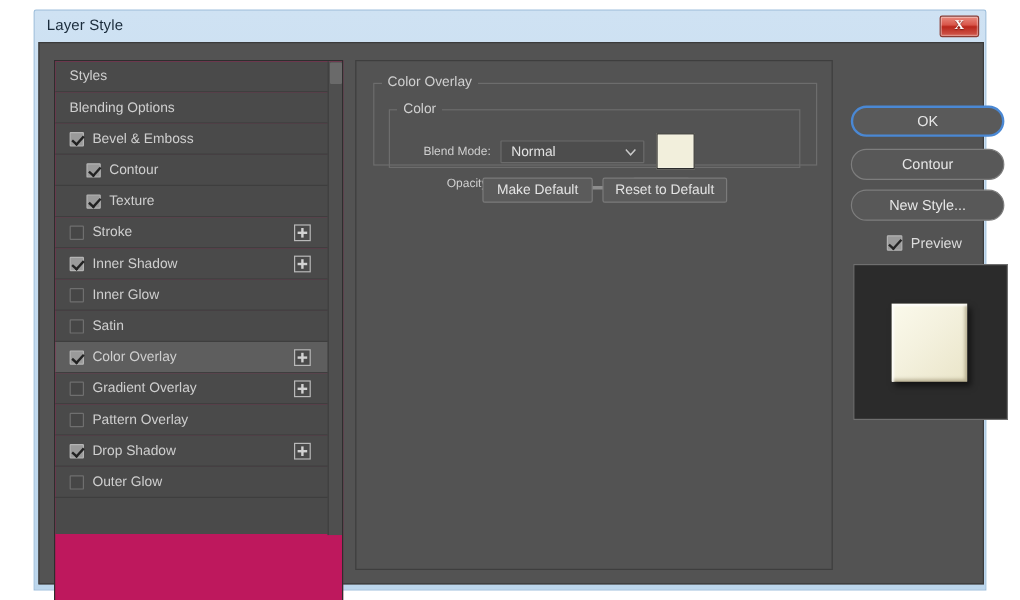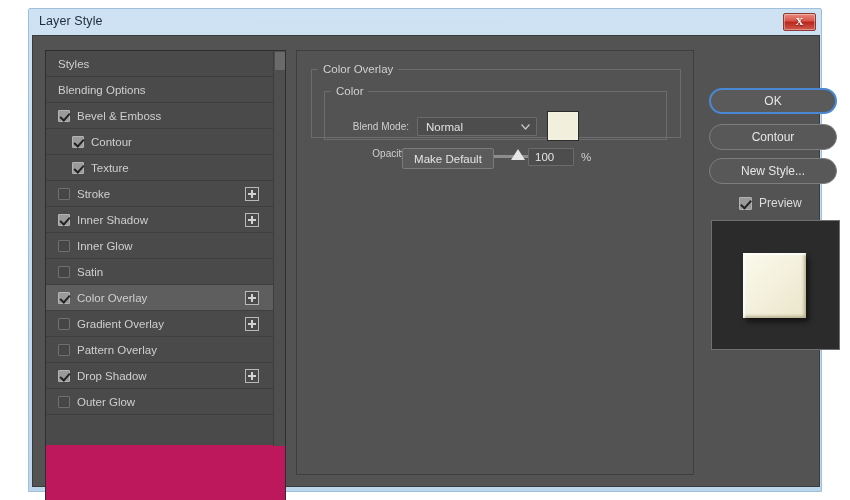--- a/index.html
+++ b/index.html
@@ -297,21 +297,21 @@
     font-family: "Liberation Sans", sans-serif;
     cursor: pointer;
   }
   #ok-btn     { top: 38px; border: 2px solid #4a88d4; background: #5a5a5a; }
   #cancel-btn { top: 74px; }
   #newstyle-btn { top: 108px; }
 
   #preview-row {
     position: absolute;
     left: 34px; top: 146px;
-    display: flex; align-items: flex-end;
+    display: flex; align-items: flex-start;
     cursor: pointer;
   }
   #preview-cb {
     width: 13px; height: 13px;
     border: 1px solid #b2b2b2;
     background: #9a9a9a;
     position: relative; margin-right: 7px;
     border-radius: 1px;
   }
   #preview-cb::after {
@@ -471,20 +471,21 @@
 
           <div class="field-label" id="opacity-label">Opacity:</div>
           <div id="opacity-slider"></div>
           <div id="opacity-thumb"></div>
           <input id="opacity-input" type="text" value="100" style="">
           <div id="opacity-pct">%</div>
         </fieldset>
       </fieldset>
 
       <button class="ps-btn" id="make-default">Make Default</button>
+      <button class="ps-btn" id="reset-default">Reset to Default</button>
     </div>
 
     <div id="right-col">
       <button class="round-btn" id="ok-btn">OK</button>
       <button class="round-btn" id="cancel-btn">Contour</button>
       <button class="round-btn" id="newstyle-btn">New Style...</button>
 
       <div id="preview-row">
         <div id="preview-cb"></div>
         <div id="preview-label">Preview</div>

